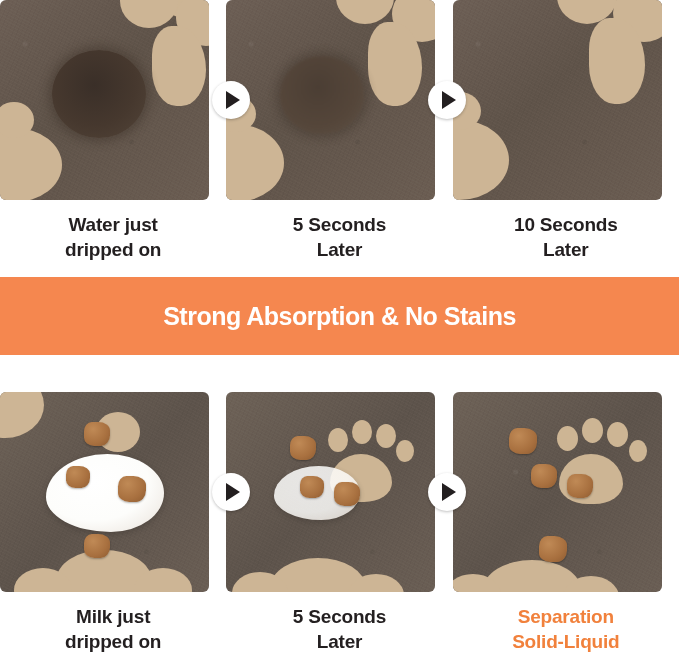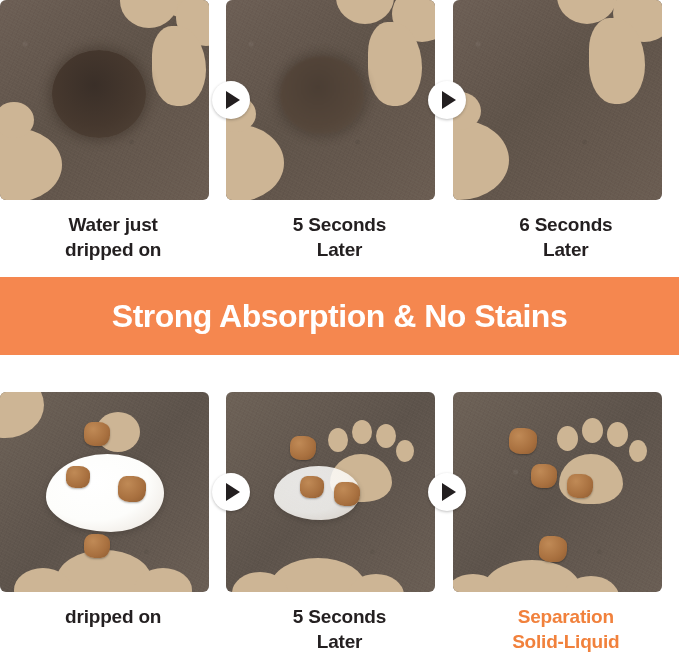--- a/index.html
+++ b/index.html
@@ -78,21 +78,21 @@
     position: absolute;
     left: 0;
     width: 679px;
     background: #f5874f;
     display: flex;
     align-items: center;
     justify-content: center;
   }
   .banner-text {
     color: #ffffff;
-    font-size: 32px;
+    font-size: 25px;
     font-weight: bold;
     letter-spacing: -0.5px;
     text-align: center;
   }
 
   
   .carpet-brown {
     position: absolute;
     inset: 0;
     background:
@@ -230,21 +230,21 @@
       <div class="tile">
         <div class="carpet-brown"></div>
         <div class="noise"></div>
         <div class="tan-blob" style="top:-32px; left:104px; width:60px; height:56px;"></div>
         <div class="tan-blob" style="top:-16px; left:160px; width:62px; height:58px;"></div>
         <div class="tan-blob" style="top:18px; left:136px; width:56px; height:86px; border-radius:40% 60% 50% 50%;"></div>
         <div class="tan-blob" style="top:120px; left:-44px; width:100px; height:80px;"></div>
         <div class="tan-blob" style="top:92px; left:-14px; width:42px; height:38px;"></div>
       </div>
       <div class="caption">
-        <div>6 Seconds</div>
+        <div>10 Seconds</div>
         <div>Later</div>
       </div>
     </div>
   </div>
 
   <div class="arrow-badge" style="top:81px; left:212px;">
     <div class="tri"></div>
   </div>
   <div class="arrow-badge" style="top:81px; left:428px;">
     <div class="tri"></div>
@@ -268,20 +268,21 @@
         <div class="tan-blob" style="top:20px; left:96px; width:44px; height:40px;"></div>
 
         <div class="milk" style="top:62px; left:46px; width:118px; height:78px;"></div>
 
         <div class="kibble" style="top:30px; left:84px; width:26px; height:24px;"></div>
         <div class="kibble" style="top:74px; left:66px; width:24px; height:22px;"></div>
         <div class="kibble" style="top:84px; left:118px; width:28px; height:26px;"></div>
         <div class="kibble" style="top:142px; left:84px; width:26px; height:24px;"></div>
       </div>
       <div class="caption">
+        <div>Milk just</div>
         <div>dripped on</div>
       </div>
     </div>
 
     <div class="tile-col">
       <div class="tile">
         <div class="carpet-gray"></div>
         <div class="noise"></div>
         <div class="tan-blob" style="top:166px; left:44px; width:96px; height:60px;"></div>
         <div class="tan-blob" style="top:180px; left:6px; width:56px; height:42px;"></div>

